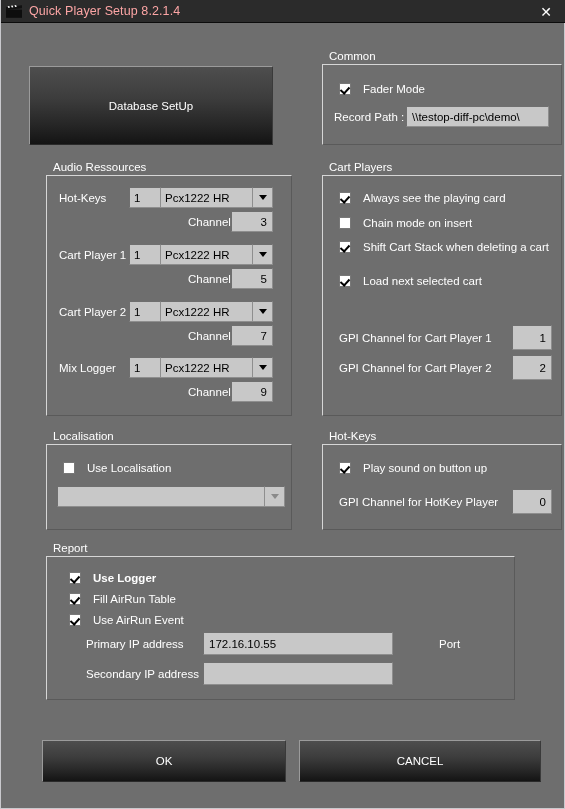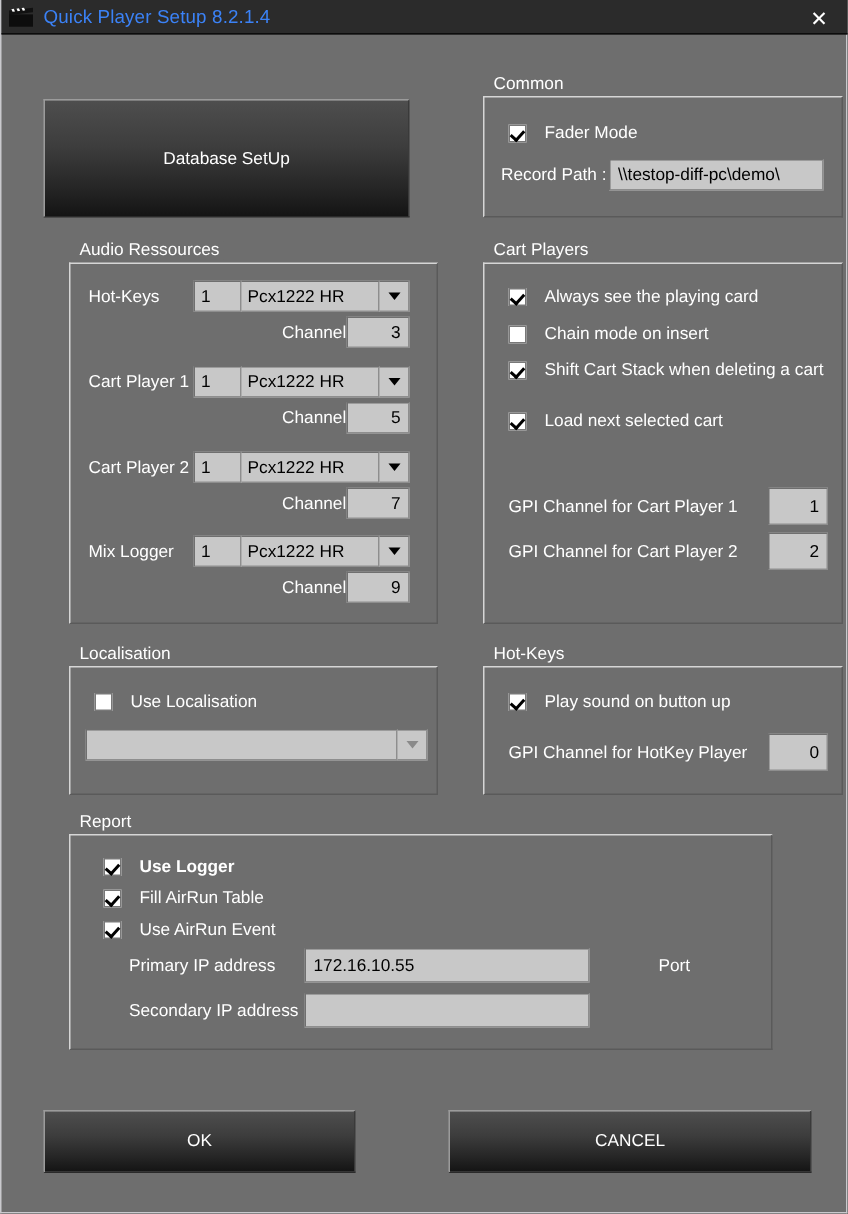--- a/index.html
+++ b/index.html
@@ -23,21 +23,21 @@
     background: #2b2b2b;
     border-bottom: 1px solid #0c0c0c;
     display: flex; align-items: center;
   }
   .title-icon {
     width: 16px; height: 14px;
     margin-left: 5px; margin-right: 7px;
     flex: 0 0 auto;
   }
   .title-text {
-    color: #3b82f6;
+    color: #fca5a5;
     font-size: 12.5px;
     letter-spacing: .1px;
     white-space: nowrap;
   }
   .title-close {
     position: absolute; right: 6px; top: 2px;
     width: 28px; height: 19px;
     color: #fff; font-size: 14px;
     display: flex; align-items: center; justify-content: center;
     cursor: pointer;
@@ -297,16 +297,16 @@
 
     <div class="lbl" style="left:40px; top:96px;">Primary IP address</div>
     <div class="field" style="left:157px; top:90px; width:190px; height:23px;">172.16.10.55</div>
 
     <div class="lbl" style="left:40px; top:126px;">Secondary IP address</div>
     <div class="field" style="left:157px; top:120px; width:190px; height:23px;"></div>
 
     <div class="lbl" style="left:393px; top:96px;">Port</div>
   </div>
 
-  <div class="gbtn" style="left:28px; top:740px; width:208px; height:42px;">OK</div>
+  <div class="gbtn" style="left:41px; top:740px; width:244px; height:42px;">OK</div>
   <div class="gbtn" style="left:298px; top:740px; width:242px; height:42px;">CANCEL</div>
 
 </div>
 
 </body></html>

